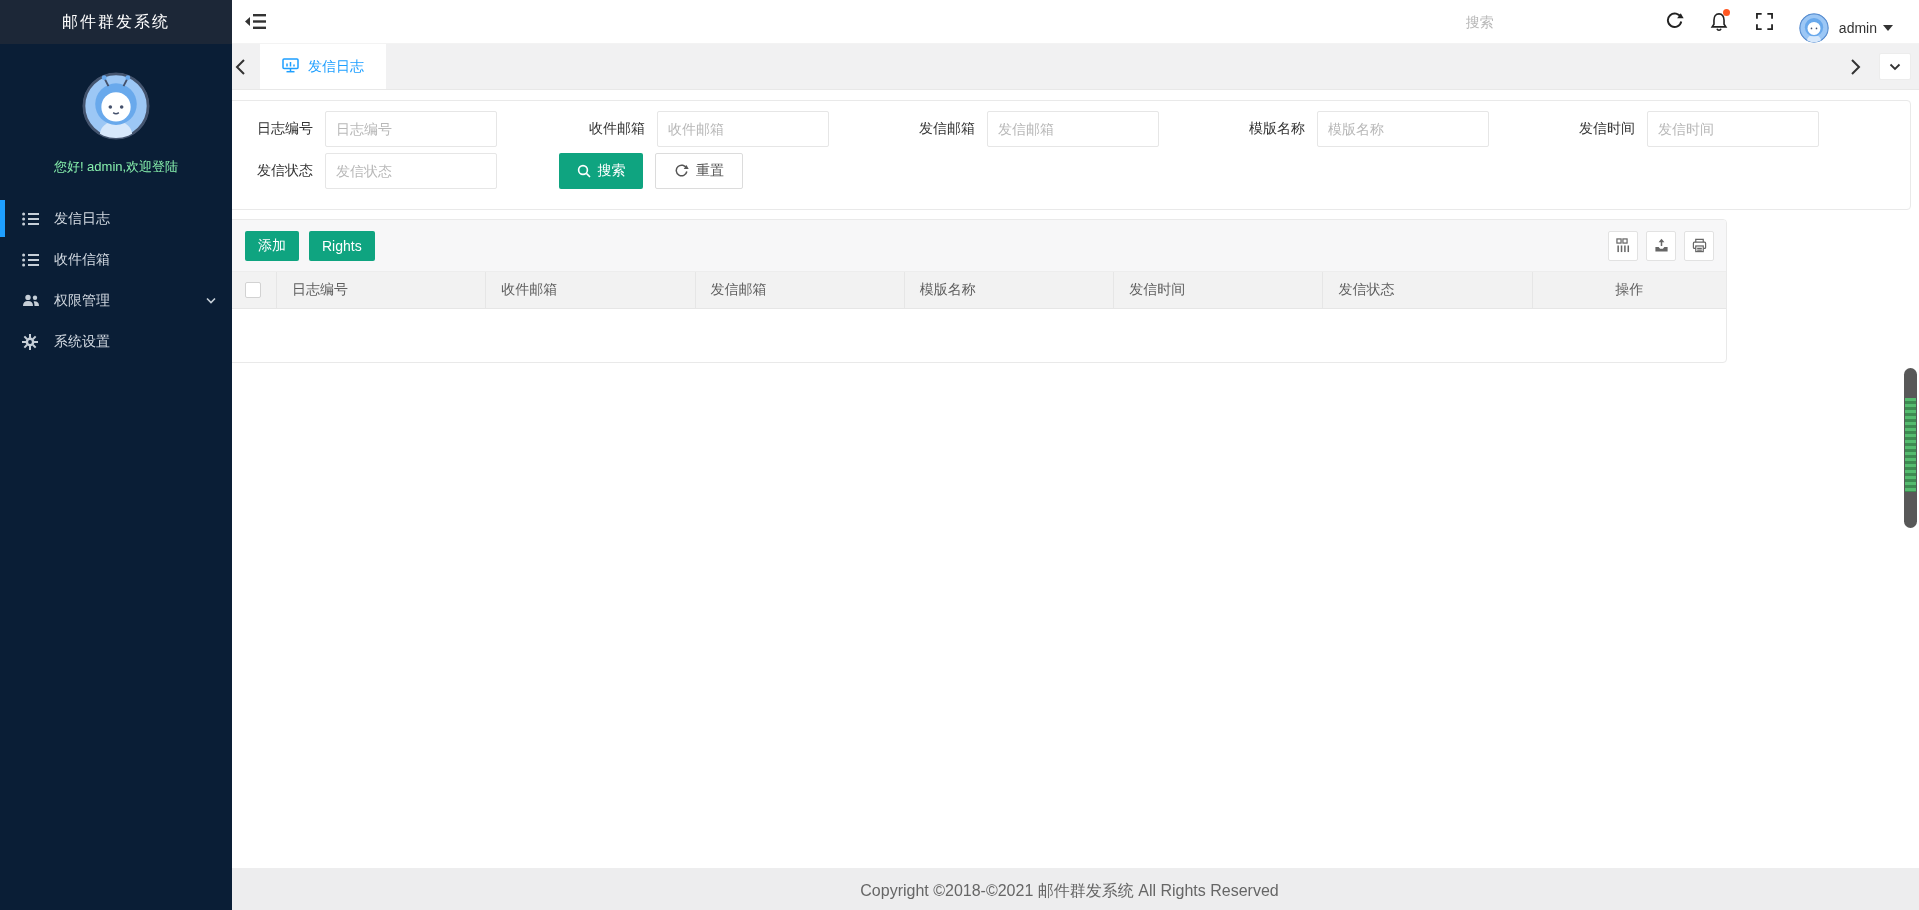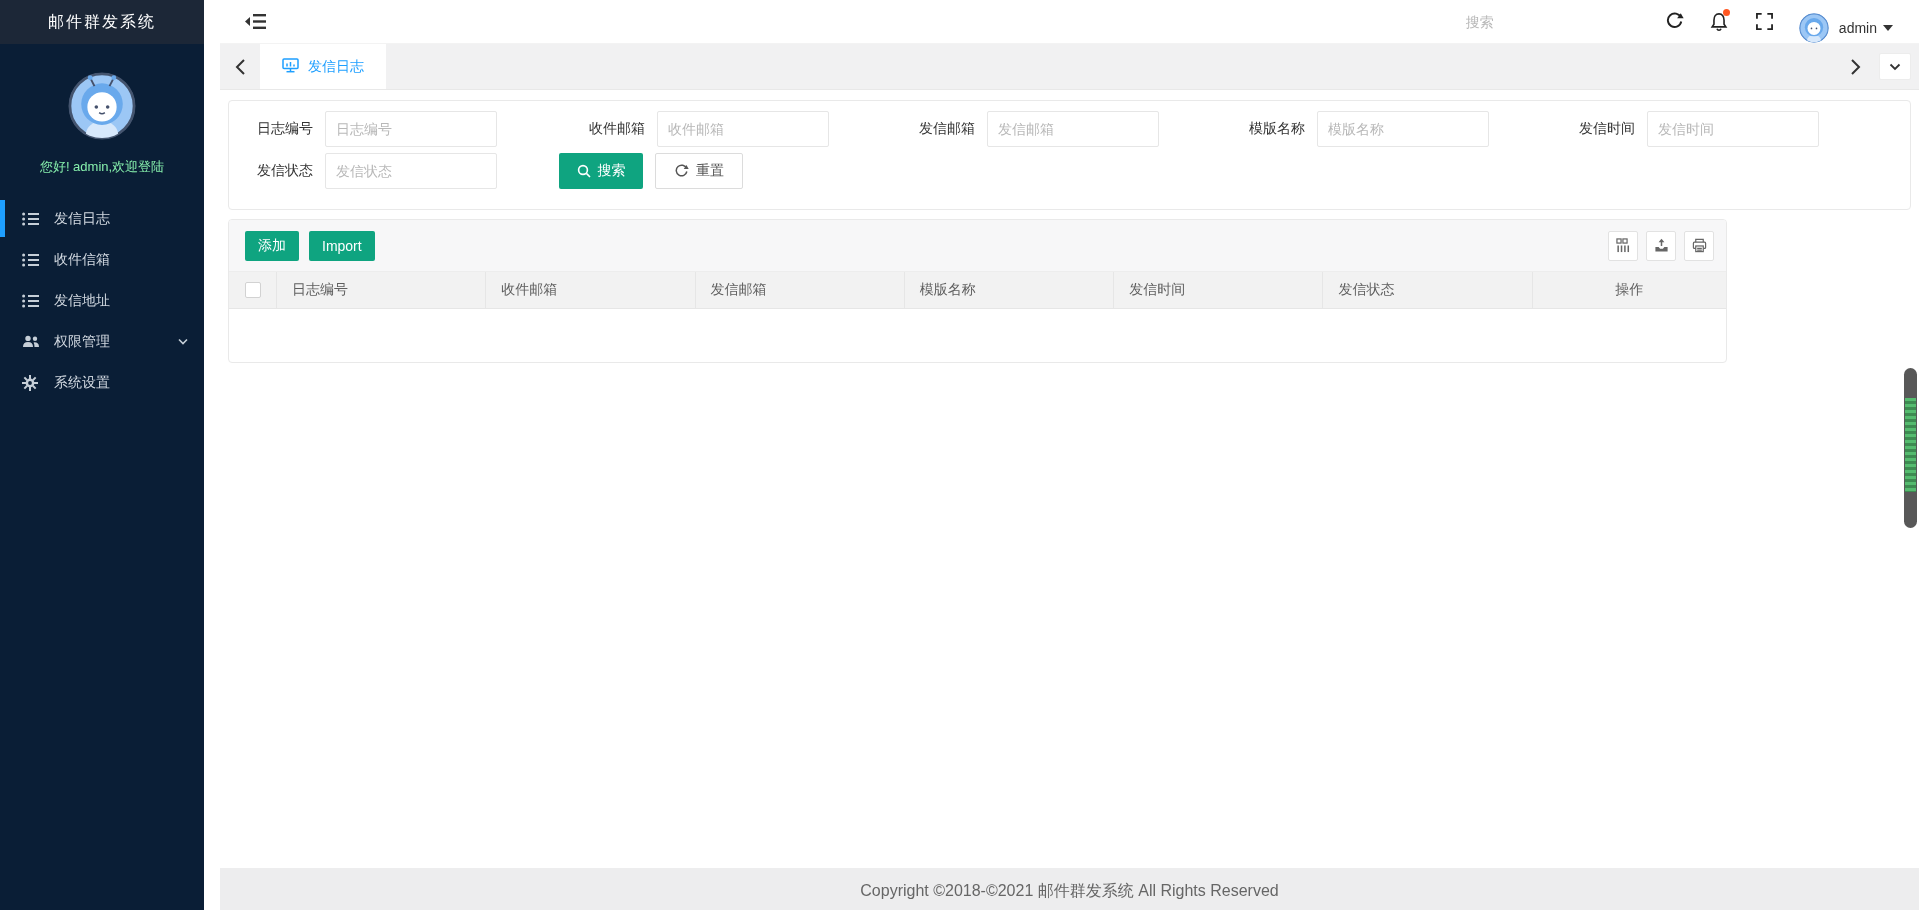--- a/index.html
+++ b/index.html
@@ -1,21 +1,21 @@
 <!DOCTYPE html>
 <html lang="zh"><head>
 <meta charset="utf-8">
 <style>
   * { margin:0; padding:0; box-sizing:border-box; }
   html,body { width:1919px; height:910px; }
   body { font-family:"Liberation Sans","DejaVu Sans",sans-serif; background:#fff; }
   #app { position:relative; width:1919px; height:910px; overflow:hidden; background:#fff; }
 
   
-  .sidebar { position:absolute; left:0; top:0; width:204px; height:910px; background:#0a1e36; z-index:5; }
+  .sidebar { position:absolute; left:0; top:0; width:232px; height:910px; background:#0a1e36; z-index:5; }
   .sidebar-logo { height:44px; background:#1c2737; color:#fff; display:flex; align-items:center; justify-content:center; font-size:16px; letter-spacing:2px; }
   .profile { text-align:center; padding-top:28px; }
   .avatar-big { width:68px; height:68px; border-radius:50%; display:inline-block; }
   .welcome { color:#86efac; font-size:13px; margin-top:14px; }
   .menu { list-style:none; margin-top:22px; }
   .menu-item { position:relative; height:41px; display:flex; align-items:center; padding-left:22px; color:#d2d9e1; font-size:14px; cursor:pointer; }
   .menu-item .mi-icon { width:20px; margin-right:12px; display:flex; align-items:center; }
   .menu-item.active::before { content:""; position:absolute; left:0; top:2px; bottom:2px; width:5px; background:#1e9fff; }
   .menu-item .more { position:absolute; right:16px; display:flex; }
 
@@ -122,34 +122,20 @@
               <circle cx="1.6" cy="7" r="1.5"></circle>
               <rect x="6" y="6" width="11" height="2"></rect>
               <circle cx="1.6" cy="12" r="1.5"></circle>
               <rect x="6" y="11" width="11" height="2"></rect>
             </svg>
         </span>
         <span>收件信箱</span>
       </li>
       <li class="menu-item">
         <span class="mi-icon">
-          <svg width="17" height="14" viewBox="0 0 17 14" fill="#c6cfd8">
-              <circle cx="1.6" cy="2" r="1.5"></circle>
-              <rect x="6" y="1" width="11" height="2"></rect>
-              <circle cx="1.6" cy="7" r="1.5"></circle>
-              <rect x="6" y="6" width="11" height="2"></rect>
-              <circle cx="1.6" cy="12" r="1.5"></circle>
-              <rect x="6" y="11" width="11" height="2"></rect>
-            </svg>
-        </span>
-
-        <span>发信地址</span>
-      </li>
-      <li class="menu-item">
-        <span class="mi-icon">
           <svg width="18" height="14" viewBox="0 0 18 14" fill="#c6cfd8">
               <circle cx="6" cy="3.4" r="2.7"></circle>
               <path d="M1 12 q0 -5 5 -5 q5 0 5 5 z"></path>
               <circle cx="13" cy="3.8" r="2.2"></circle>
               <path d="M11.6 7.4 q5.4 -0.4 5.4 4.6 l-4.5 0 q0 -3 -0.9 -4.6 z"></path>
             </svg>
         </span>
         <span>权限管理</span>
         <span class="more">
           <svg width="10" height="7" viewBox="0 0 10 7" fill="none" stroke="#c6cfd8" stroke-width="1.6">
@@ -311,21 +297,21 @@
               <polygon points="13,6.6 19.6,6.6 16.6,1.4" fill="#555"></polygon>
             </svg>
         </span>
         <span>重置</span>
       </button>
     </section>
 
     <section class="table-card">
       <div class="tc-toolbar">
         <button class="btn-sm">添加</button>
-        <button class="btn-sm">Import</button>
+        <button class="btn-sm">Rights</button>
         <div class="tc-tools">
           <span class="tool-btn">
             <svg width="15" height="15" viewBox="0 0 16 16" fill="#666">
                 <rect x="1" y="1" width="4.4" height="4.4" fill="none" stroke="#666" stroke-width="1.3"></rect>
                 <rect x="7.4" y="1" width="4.4" height="4.4" fill="none" stroke="#666" stroke-width="1.3"></rect>
                 <rect x="1.5" y="8" width="1.6" height="7"></rect>
                 <rect x="5.1" y="8" width="1.6" height="7"></rect>
                 <rect x="8.7" y="8" width="1.6" height="7"></rect>
                 <rect x="12.3" y="8" width="1.6" height="7"></rect>
               </svg>

